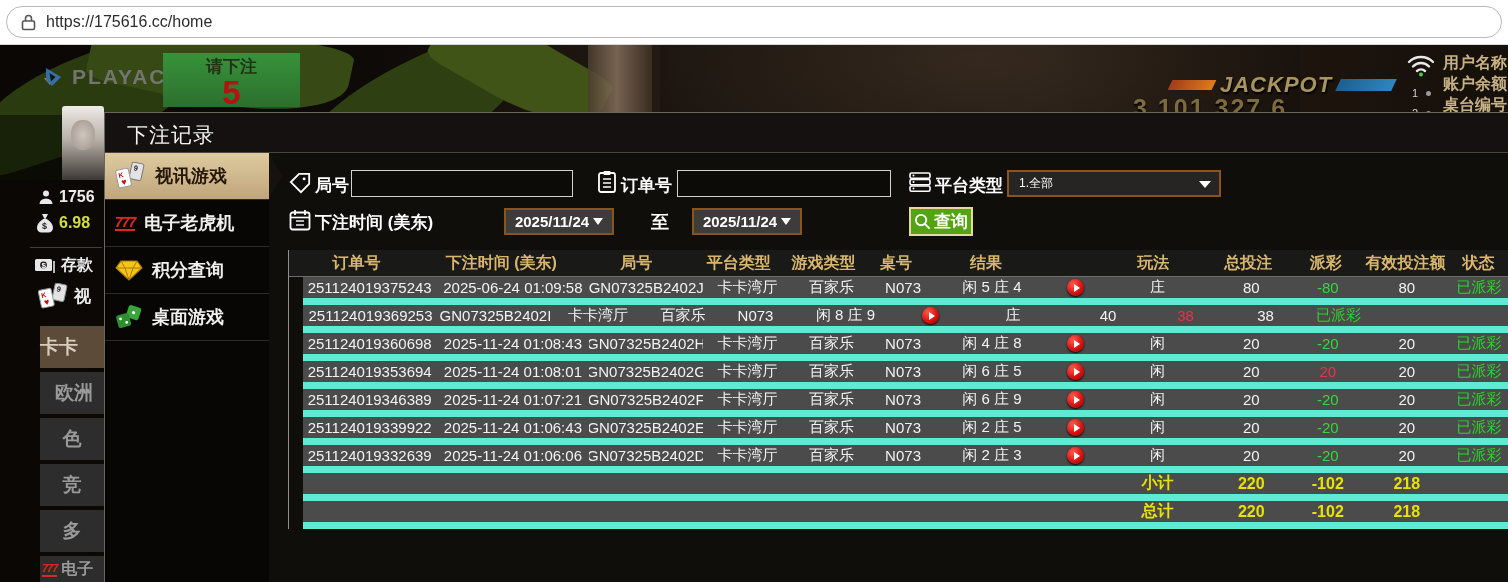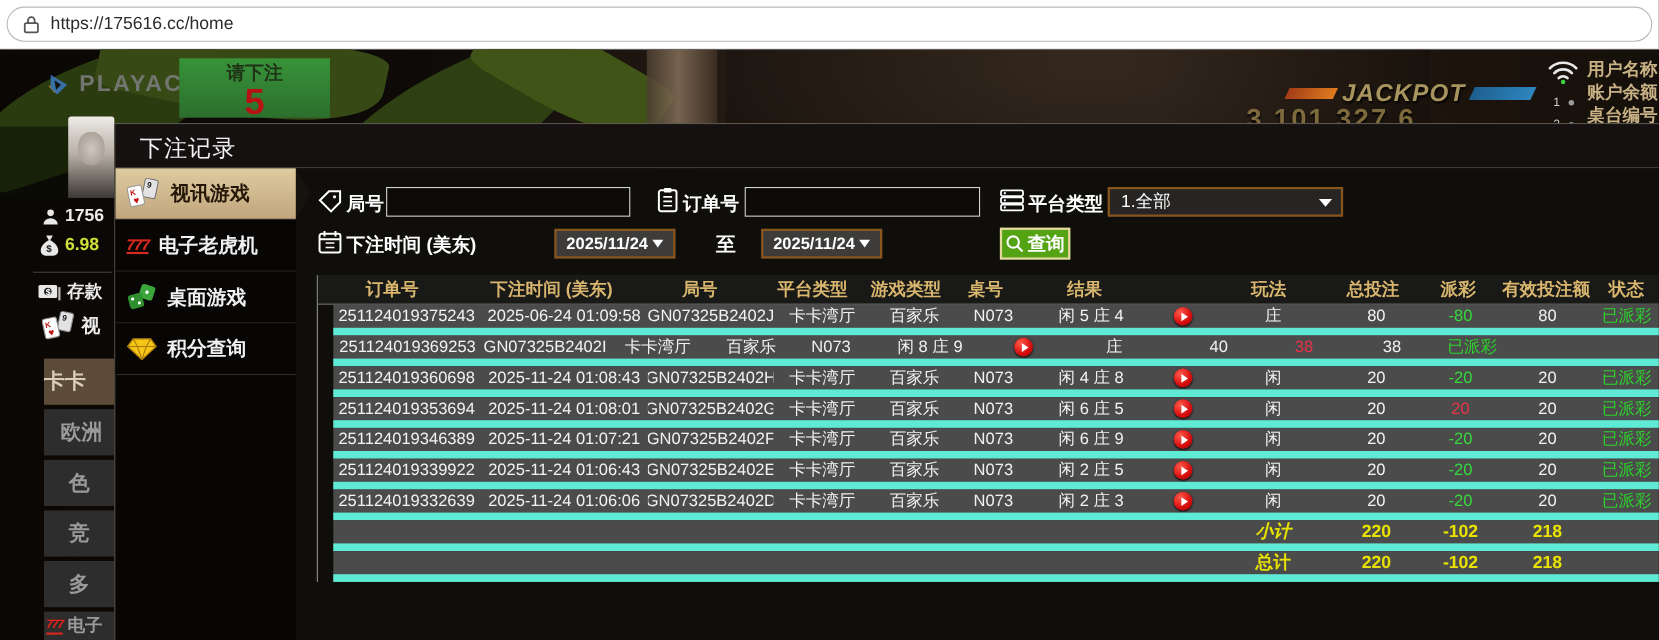--- a/index.html
+++ b/index.html
@@ -61,21 +61,21 @@
   .side-item .lbl { font-size:18px; font-weight:bold; color:#f0f0f0; }
   .side-item.active { background:linear-gradient(#decb9f,#c1a57c); }
   .side-item.active .lbl { color:#241708; }
   .side-item.active:after { content:""; position:absolute; right:-13px; top:50%; margin-top:-23px; border-top:23px solid transparent; border-bottom:23px solid transparent; border-left:13px solid #c5aa80; }
   .icon777 { color:#d42a1f; font-weight:900; font-style:italic; font-size:14px; letter-spacing:-1px; text-shadow:0 0 1px #7a0f08; border-bottom:2px solid #d42a1f; line-height:13px; }
 
   #modal-content { position:absolute; left:164px; top:40px; width:1240px; height:430px; background:rgba(17,14,11,.97); }
   .flabel { position:absolute; font-size:17px; font-weight:bold; color:#fff; white-space:nowrap; }
   .ficon { position:absolute; }
   .finput { position:absolute; height:27px; background:rgba(10,8,6,.4); border:1px solid #d2d2d2; color:#fff; font-size:15px; padding:0 6px; outline:none; }
-  .fselect { position:absolute; height:27px; background:#262523; border:2px solid #8a551c; color:#fff; font-size:16px; line-height:23px; padding-left:10px; cursor:pointer; }
+  .fselect { position:absolute; height:27px; background:#262523; border:2px solid #8a551c; color:#fff; font-size:12px; line-height:23px; padding-left:10px; cursor:pointer; }
   .fselect .sel-caret { position:absolute; right:8px; top:9px; border-left:6px solid transparent; border-right:6px solid transparent; border-top:7px solid #fff; }
   .datebtn { position:absolute; width:110px; height:27px; background:#3d3c3a; border:2px solid #8a551c; color:#fff; font-size:15px; font-weight:bold; display:flex; align-items:center; justify-content:center; gap:4px; cursor:pointer; }
   .datebtn .dcaret { border-left:5px solid transparent; border-right:5px solid transparent; border-top:7px solid #fff; }
   #to-label { position:absolute; font-size:18px; font-weight:bold; color:#fff; }
   #search-btn { position:absolute; width:64px; height:29px; background:#53a313; border:2px solid #e7d6a0; display:flex; align-items:center; justify-content:center; gap:3px; color:#fff; font-size:17px; font-weight:bold; cursor:pointer; }
 
   
   #records-table { position:absolute; left:19px; top:97px; width:1221px; border-left:1px solid #8f8f8f; }
   .trow { display:flex; height:28px; background:#4b4b4b; border-bottom:7px solid #5eead4;margin-left:14px; }
   #table-header-row { display:flex; height:27px; background:#191918; border-bottom:1px solid #6e6e6e; }
@@ -227,39 +227,39 @@
               <text x="5.5" y="23" font-size="9" fill="#c41111">♥</text>
             </g>
         </svg>
         <span class="lbl">视讯游戏</span>
       </div>
       <div class="side-item">
         <span class="icon777">777</span>
         <span class="lbl">电子老虎机</span>
       </div>
       <div class="side-item">
+        <svg width="28" height="21" viewBox="0 0 28 21">
+          <path d="M6 1 H22 L27 8 L14 20 L1 8 Z" fill="#f5c518" stroke="#a87a0a" stroke-width="1.2"></path>
+          <path d="M1 8 H27 M6 1 L10 8 L14 20 M22 1 L18 8 L14 20" stroke="#a87a0a" stroke-width="1" fill="none"></path>
+        </svg>
+        <span class="lbl">积分查询</span>
+      </div>
+      <div class="side-item">
         <svg width="28" height="28" viewBox="0 0 28 28">
           <g transform="rotate(18 18 10)">
               <rect x="12" y="3" width="13" height="13" rx="2.5" fill="#3aa53a"></rect>
               <circle cx="18.5" cy="9.5" r="1.6" fill="#fff"></circle>
             </g>
           <g transform="rotate(-15 9 17)">
               <rect x="2" y="11" width="13" height="13" rx="2.5" fill="#2f8f2f"></rect>
               <circle cx="6" cy="15" r="1.4" fill="#fff"></circle>
               <circle cx="11" cy="20" r="1.4" fill="#fff"></circle>
             </g>
         </svg>
         <span class="lbl">桌面游戏</span>
-      </div>
-      <div class="side-item">
-        <svg width="28" height="21" viewBox="0 0 28 21">
-          <path d="M6 1 H22 L27 8 L14 20 L1 8 Z" fill="#f5c518" stroke="#a87a0a" stroke-width="1.2"></path>
-          <path d="M1 8 H27 M6 1 L10 8 L14 20 M22 1 L18 8 L14 20" stroke="#a87a0a" stroke-width="1" fill="none"></path>
-        </svg>
-        <span class="lbl">积分查询</span>
       </div>
     </div>
 
     <div id="modal-content">
 
       <svg class="ficon" style="left:20px; top:19px;" width="22" height="22" viewBox="0 0 24 24">
         <path d="M13 2 L22 11 L11 22 L2 13 L2 2 Z" fill="none" stroke="#fff" stroke-width="2" transform="rotate(90 12 12)"></path>
         <circle cx="16.5" cy="7.5" r="1.6" fill="#fff"></circle>
       </svg>
       <span class="flabel" style="left:46px; top:21px;">局号</span>
@@ -452,21 +452,21 @@
             </div>
             <div class="trow">
               <div class="cell ycell" style="width: 135px;"></div>
               <div class="cell ycell" style="width: 155px;"></div>
               <div class="cell ycell" style="width: 115px;"></div>
               <div class="cell ycell" style="width: 90px;"></div>
               <div class="cell ycell" style="width: 80px;"></div>
               <div class="cell ycell" style="width: 65px;"></div>
               <div class="cell ycell" style="width: 115px;"></div>
               <div class="cell ycell" style="width: 55px;"></div>
-              <div class="cell ycell" style="width: 110px; font-style: italic;">小计</div>
+              <div class="cell ycell" style="width: 110px;">小计</div>
               <div class="cell ycell" style="width: 80px;">220</div>
               <div class="cell ycell" style="width: 75px;">-102</div>
               <div class="cell ycell" style="width: 85px;">218</div>
               <div class="cell ycell" style="width: 61px;"></div>
             </div>
             <div class="trow">
               <div class="cell ycell" style="width: 135px;"></div>
               <div class="cell ycell" style="width: 155px;"></div>
               <div class="cell ycell" style="width: 115px;"></div>
               <div class="cell ycell" style="width: 90px;"></div>

